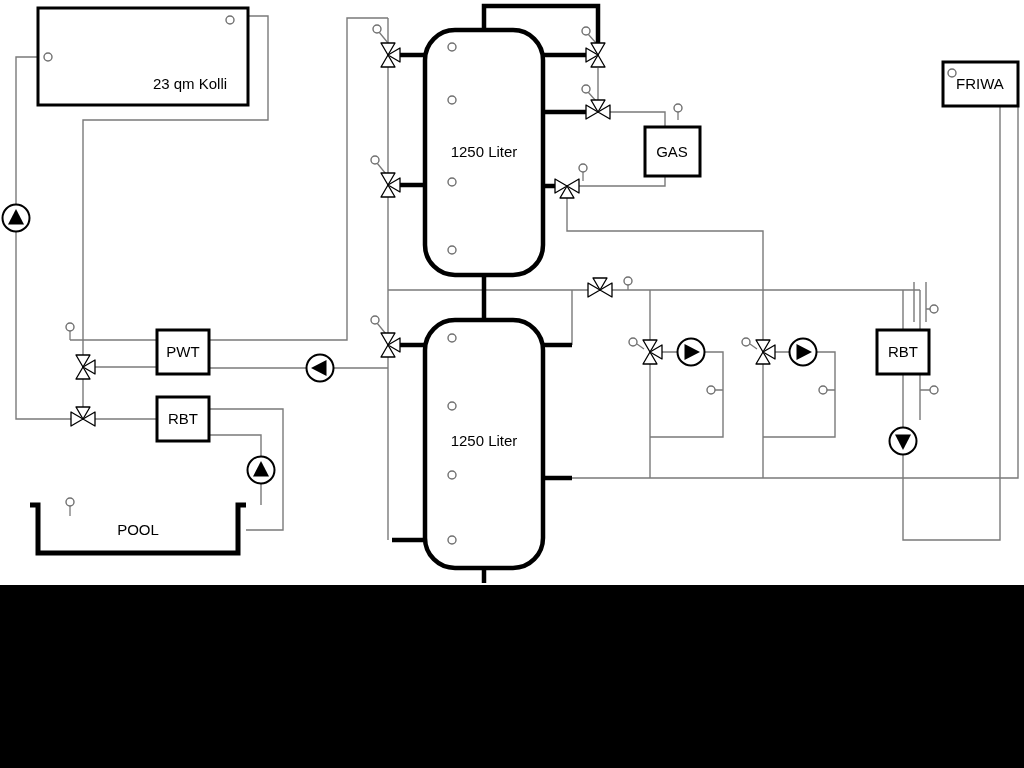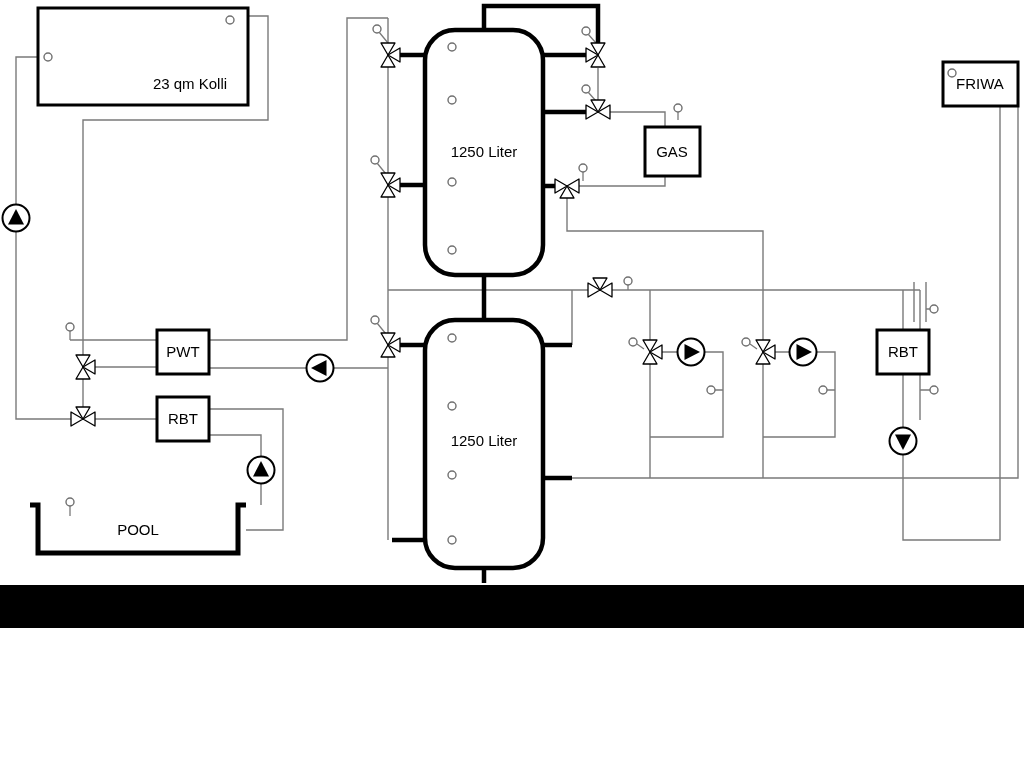--- a/index.html
+++ b/index.html
@@ -1,16 +1,16 @@
 <!DOCTYPE html>
 <html><head>
 <meta charset="utf-8">
 <style>
   html,body { margin:0; padding:0; background:#ffffff; }
-  .stage { position:relative; width:1024px; height:628px; background:#ffffff; overflow:hidden; }
+  .stage { position:relative; width:1024px; height:768px; background:#ffffff; overflow:hidden; }
   svg { display:block; }
   .pipe   { fill:none; stroke:#7a7a7a; stroke-width:1.4; }
   .stem   { fill:none; stroke:#7a7a7a; stroke-width:1.3; }
   .thick  { fill:none; stroke:#000000; stroke-width:4.5; }
   .boxx   { fill:#ffffff; stroke:#000000; stroke-width:3; }
   .tankk  { fill:#ffffff; stroke:#000000; stroke-width:4.5; }
   .poolw  { fill:none; stroke:#000000; stroke-width:5; }
   .lbl    { font-family:"Liberation Sans", sans-serif; font-size:15px; fill:#000;
             text-anchor:middle; font-weight:400; }
 </style>

